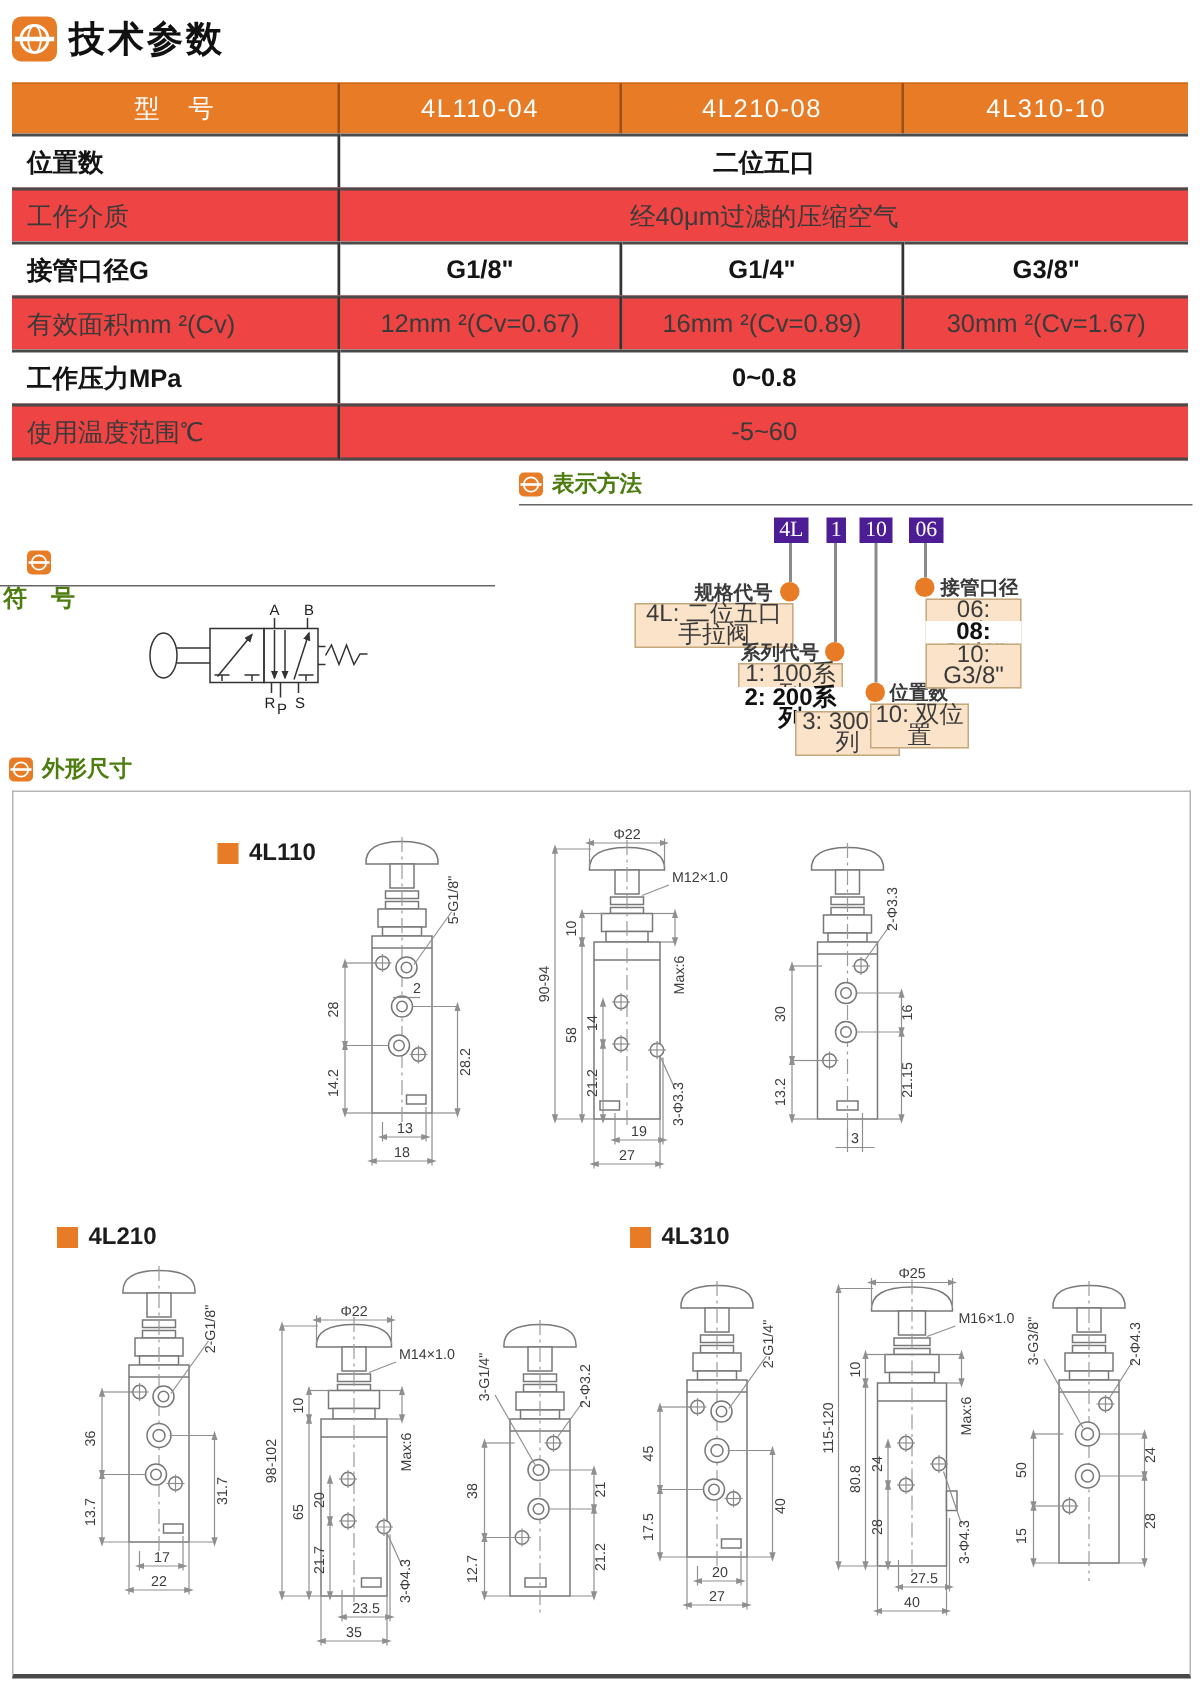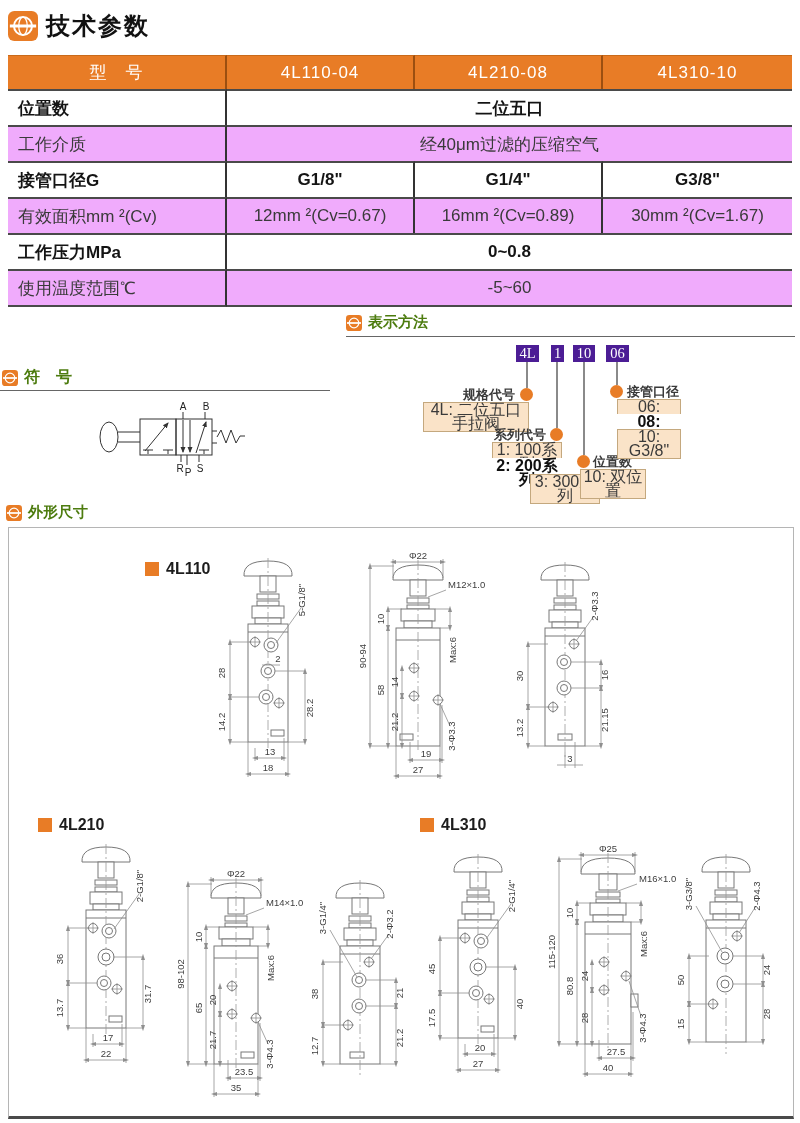--- a/index.html
+++ b/index.html
@@ -18,21 +18,21 @@
   table.spec{position:absolute;left:8px;top:55px;width:784px;border-collapse:separate;
              border-spacing:0;table-layout:fixed;font-size:17px;}
   table.spec th{background:#e87c26;color:#fff;font-weight:normal;height:31px;
                 border-right:2px solid #9c4f10;border-top:1px solid #c96a1a;letter-spacing:1px;text-align:center;}
   table.spec th:last-child{border-right:none;}
   table.spec td{height:32px;text-align:center;vertical-align:middle;}
   table.spec tr td{border-top:2px solid #4a4a4a;}
   table.spec tr:last-child td{border-bottom:2px solid #4a4a4a;}
   table.spec td.lbl{text-align:left;padding-left:10px;border-right:2px solid #333;}
   table.spec tr.w td{background:#fff;font-weight:bold;color:#141414;}
-  table.spec tr.p td{background:#f0abfc;font-weight:normal;color:#3a3a3a;}
+  table.spec tr.p td{background:#ef4444;font-weight:normal;color:#3a3a3a;}
   table.spec tr.cols td{border-right:2px solid #333;}
   table.spec tr.cols td:last-child{border-right:none;}
 
   
   .sec-head{position:absolute;display:flex;align-items:center;gap:6px;}
   .sec-head .t{font-size:15px;font-weight:bold;color:#4d7c0f;}
   .rule{position:absolute;border-top:1.5px solid #666;}
 
   
   .code{position:absolute;height:17px;background:#4c1d95;color:#fff;text-align:center;
@@ -161,21 +161,21 @@
   <div class="item" style="left:492px;top:474px;width:68px;margin-left:38px;">3: 300系列</div>
 
   <div class="olabel" style="left:593px;top:453px;">位置数</div>
   <div class="item" style="left:580px;top:469px;width:64px;">10: 双位置</div>
 
   <div class="olabel" style="left:627px;top:383px;">接管口径</div>
   <div class="item" style="left:617px;top:399px;width:62px;">06: G1/8"</div>
   <div class="item wt" style="left:617px;top:414px;width:62px;">08: G1/4"</div>
   <div class="item" style="left:617px;top:429px;width:62px;">10: G3/8"</div>
 
-  <div class="sec-head" style="left:2px;top:367px;">
+  <div class="sec-head" style="left:2px;top:367px;flex-direction:column;">
     <span class="logo">
       <svg width="16" height="16" viewBox="0 0 24 24" style="position:static">
         <rect x="0" y="0" width="24" height="24" rx="5" fill="#e87c26"></rect>
         <circle cx="12" cy="12" r="7.2" fill="none" stroke="#fff" stroke-width="1.8"></circle>
         <line x1="1.5" y1="12" x2="22.5" y2="12" stroke="#fff" stroke-width="2.6"></line>
       </svg>
     </span>
     <span class="t" style="font-size:16px;">符　号</span>
   </div>
   <div class="rule" style="left:0;top:390px;width:330px;"></div>

